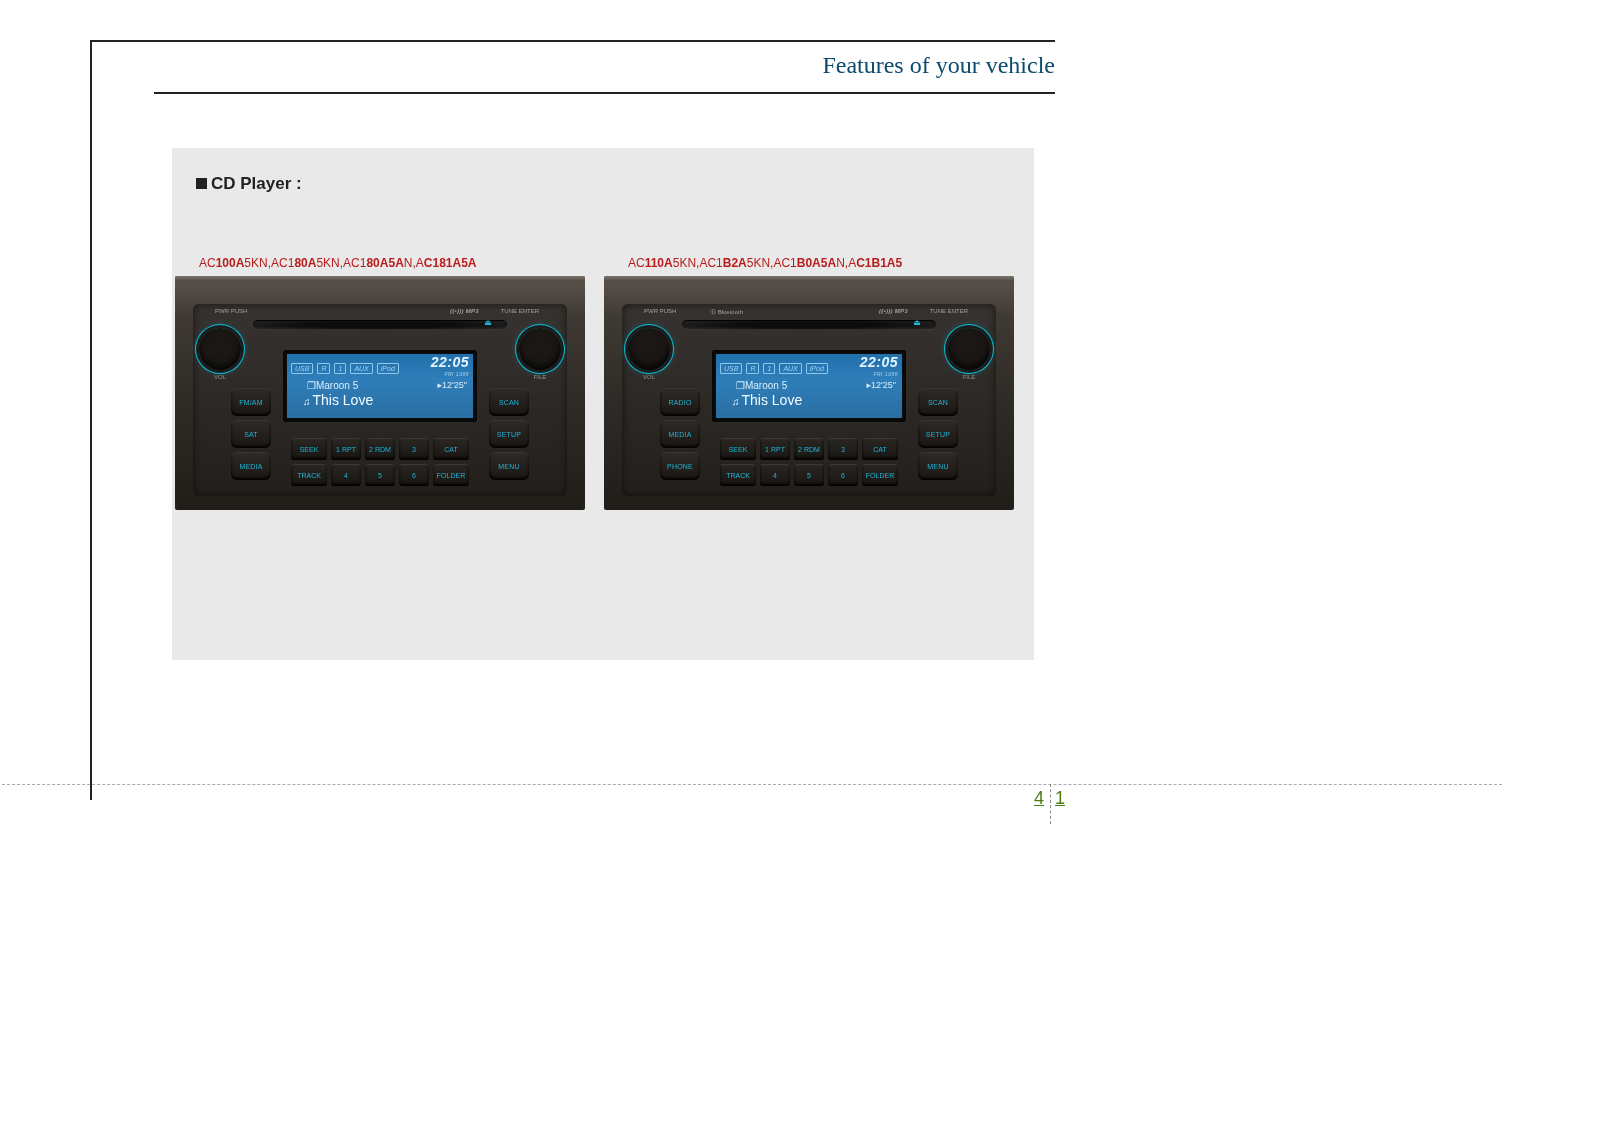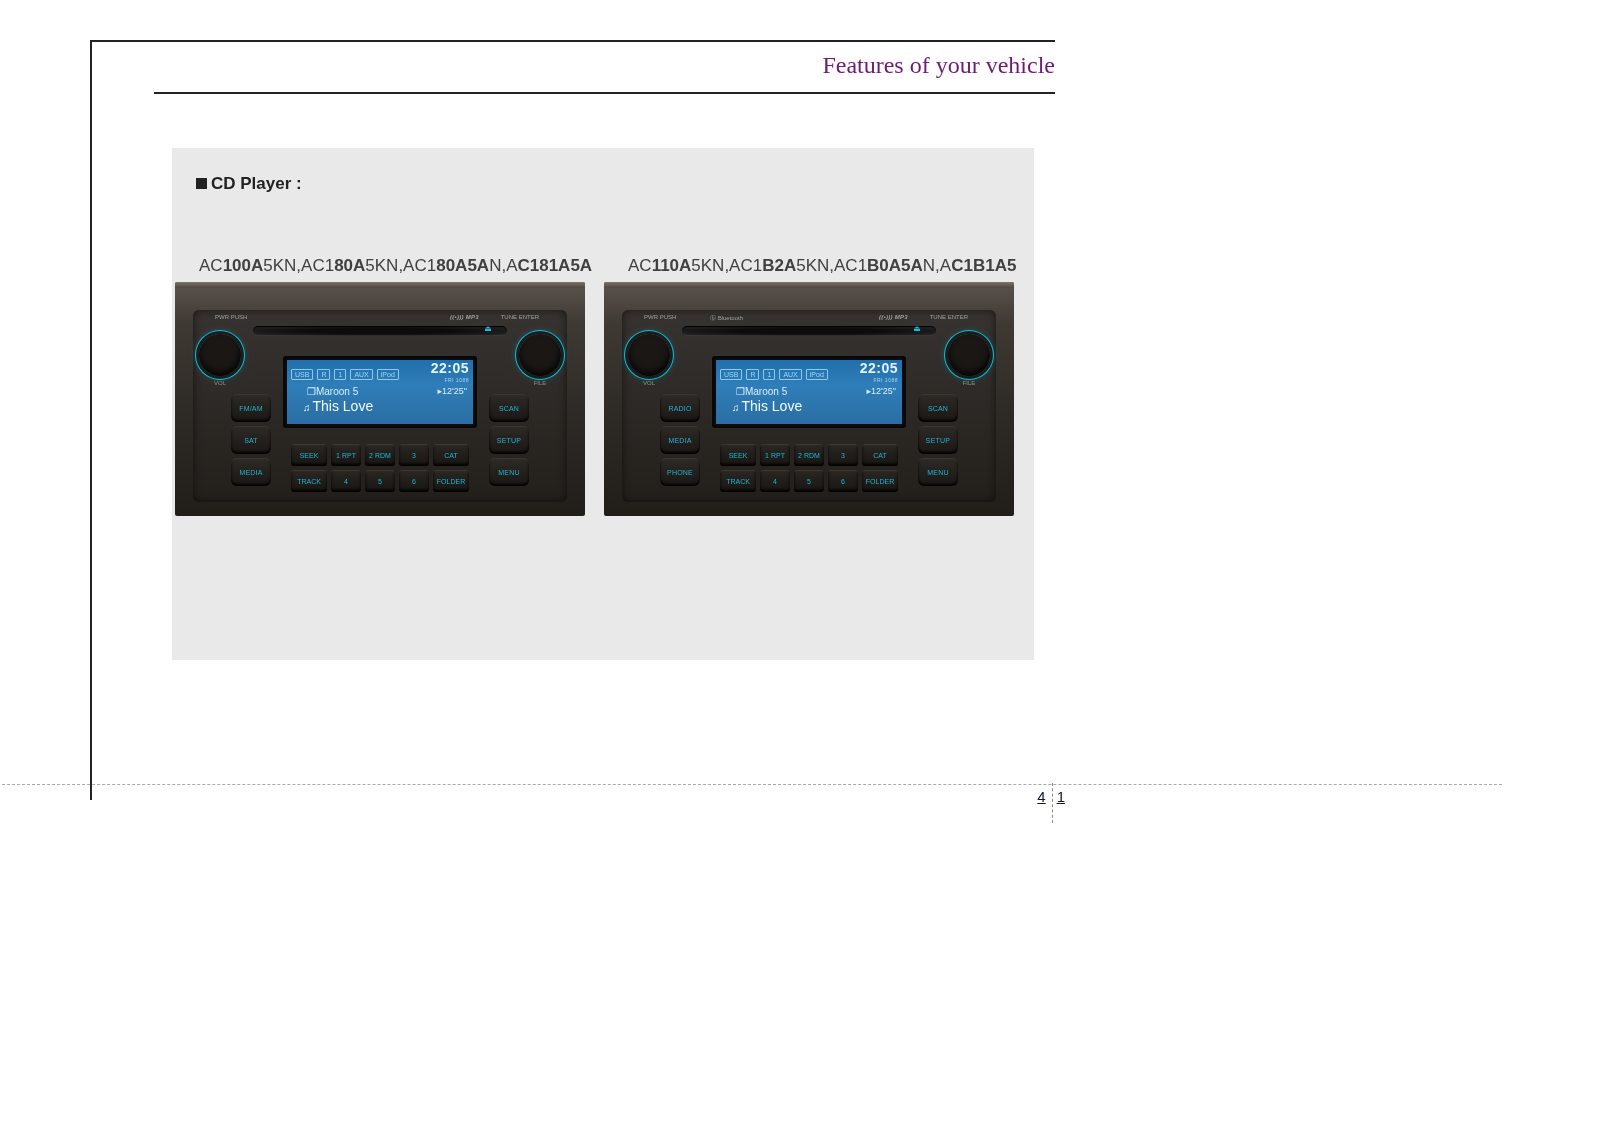--- a/index.html
+++ b/index.html
@@ -18,21 +18,21 @@
     height: 760px;
     border-left: 2px solid #222;
     border-top: 2px solid #222;
   }
   .section-title {
     position: absolute;
     right: 0;
     top: 10px;
     font-family: Georgia, 'Times New Roman', serif;
     font-size: 24px;
-    color: #701a75;
+    color: #0c4a6e;
     padding-bottom: 4px;
   }
   .rule {
     position: absolute;
     top: 50px;
     left: 62px;
     right: 0;
     border-top: 2px solid #222;
   }
   .figure-box {
@@ -59,26 +59,25 @@
     margin-right: 4px;
     vertical-align: baseline;
   }
   .radio-wrap {
     position: absolute;
     width: 410px;
   }
   .radio-wrap.left  { left: 3px;  top: 108px; }
   .radio-wrap.right { left: 432px; top: 108px; }
   .model-label {
-    font-size: 17px;
-    color: #404040;
+    font-size: 12px;
+    color: #b91c1c;
     margin: 0 0 6px 24px;
     white-space: nowrap;
     font-weight: 400;
-    text-align: right;
   }
   .model-label b { font-weight: bold; }
   
   .radio {
     width: 410px;
     height: 234px;
     background: linear-gradient(180deg,#5b544d 0%,#3f3933 18%,#2e2a25 55%,#211d19 100%);
     border-radius: 2px;
     position: relative;
     overflow: hidden;
@@ -152,20 +151,21 @@
     width:100%; height:100%;
     background: linear-gradient(180deg,#2170ac 0%,#2f7eb9 40%,#2a6ea3 100%);
     position:relative;
     color:#c6e6fb;
     font-family: 'Segoe UI', Tahoma, sans-serif;
   }
   .lcd .row1 {
     display:flex; align-items:center; gap:4px;
     font-size:8px; padding:2px 4px 0 4px;
     color:#9dd5f7;
+    font-style:italic;
   }
   .lcd .row1 .box {
     padding: 0 3px; border:1px solid #8ec9ec; border-radius:1px;
     font-size:7px; line-height:9px;
   }
   .lcd .clock {
     margin-left:auto;
     font-size:14px; font-weight:bold;
     letter-spacing:.5px;
     color:#e2f4ff;
@@ -221,22 +221,22 @@
     position:absolute;
     top: 742px;
     left: -90px;
     width: 1500px;
     border-top: 1px dashed #aaa;
   }
   .pgnum {
     position:absolute;
     top: 746px;
     right: -10px;
-    font-size: 15px;
-    color:#0f172a;
+    font-size: 18px;
+    color:#4d7c0f;
     text-decoration:underline;
   }
   .pgnum .sec { margin-right:2px;}
   .pgnum .div {
     display:inline-block;
     border-left:1px dashed #888;
     height:40px;
     vertical-align:middle;
     margin: -10px 4px -20px 4px;
   }

